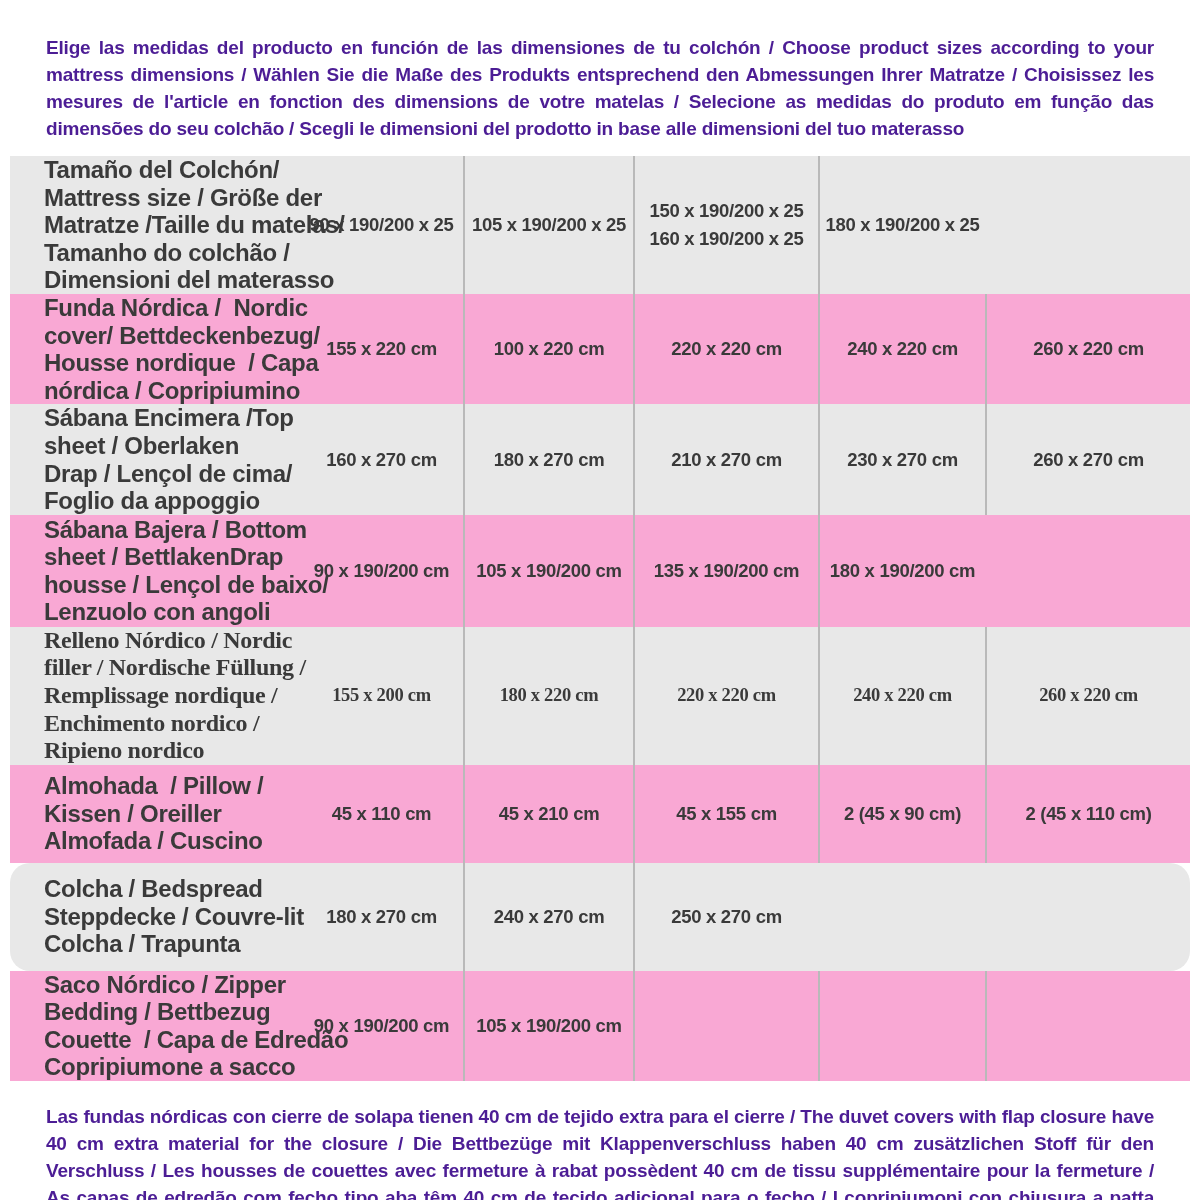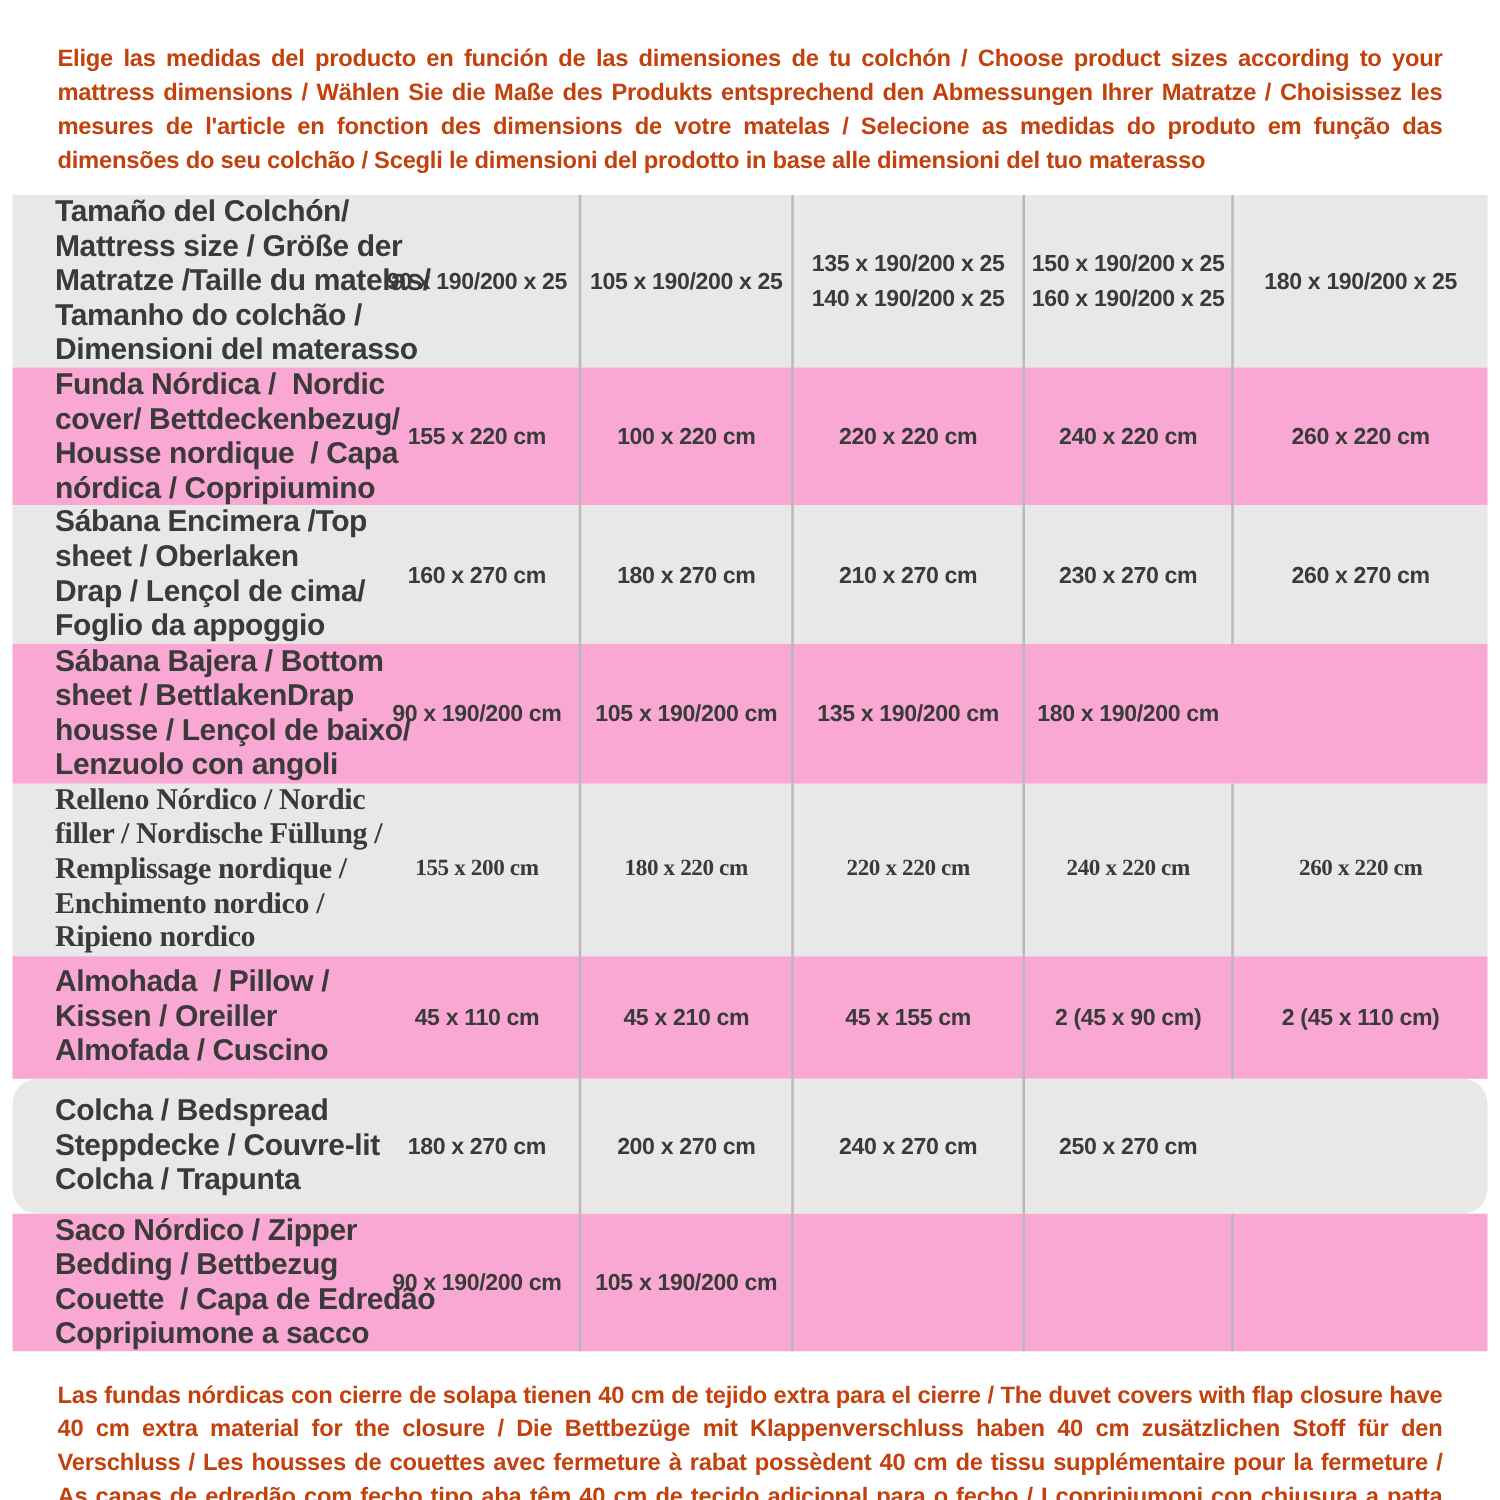--- a/index.html
+++ b/index.html
@@ -16,21 +16,21 @@
     font-weight: bold;
     color: #3b3b3b;
     overflow: hidden;
   }
   .intro, .footnote {
     margin: 0 46px;
     font-size: 19px;
     line-height: 27px;
     letter-spacing: -0.2px;
     text-align: justify;
-    color: #c2410c;
+    color: #4c1d95;
   }
   .intro { padding-top: 34px; }
   .footnote { padding-top: 22px; }
 
   .size-table {
     margin: 14px 10px 0 10px;
     width: 1180px;
   }
   .row {
     display: grid;
@@ -87,22 +87,20 @@
   <div class="size-table">
 
     <div class="row gray r1">
       <div class="cell label-cell">Tamaño del Colchón/
 Mattress size / Größe der
 Matratze /Taille du matelas/
 Tamanho do colchão /
 Dimensioni del materasso</div>
       <div class="cell size-cell">90 x 190/200 x 25</div>
       <div class="cell size-cell">105 x 190/200 x 25</div>
-      <div class="cell size-cell">135 x 190/200 x 25
-140 x 190/200 x 25</div>
       <div class="cell size-cell">150 x 190/200 x 25
 160 x 190/200 x 25</div>
       <div class="cell size-cell">180 x 190/200 x 25</div>
     </div>
 
     <div class="row light r2">
       <div class="cell label-cell">Funda Nórdica /  Nordic
 cover/ Bettdeckenbezug/
 Housse nordique  / Capa
 nórdica / Copripiumino</div>
@@ -158,21 +156,20 @@
       <div class="cell size-cell">45 x 155 cm</div>
       <div class="cell size-cell">2 (45 x 90 cm)</div>
       <div class="cell size-cell">2 (45 x 110 cm)</div>
     </div>
 
     <div class="row gray r7">
       <div class="cell label-cell">Colcha / Bedspread
 Steppdecke / Couvre-lit
 Colcha / Trapunta</div>
       <div class="cell size-cell">180 x 270 cm</div>
-      <div class="cell size-cell">200 x 270 cm</div>
       <div class="cell size-cell">240 x 270 cm</div>
       <div class="cell size-cell">250 x 270 cm</div>
     </div>
 
     <div class="row light r8">
       <div class="cell label-cell">Saco Nórdico / Zipper
 Bedding / Bettbezug
 Couette  / Capa de Edredão
 Copripiumone a sacco</div>
       <div class="cell size-cell">90 x 190/200 cm</div>

